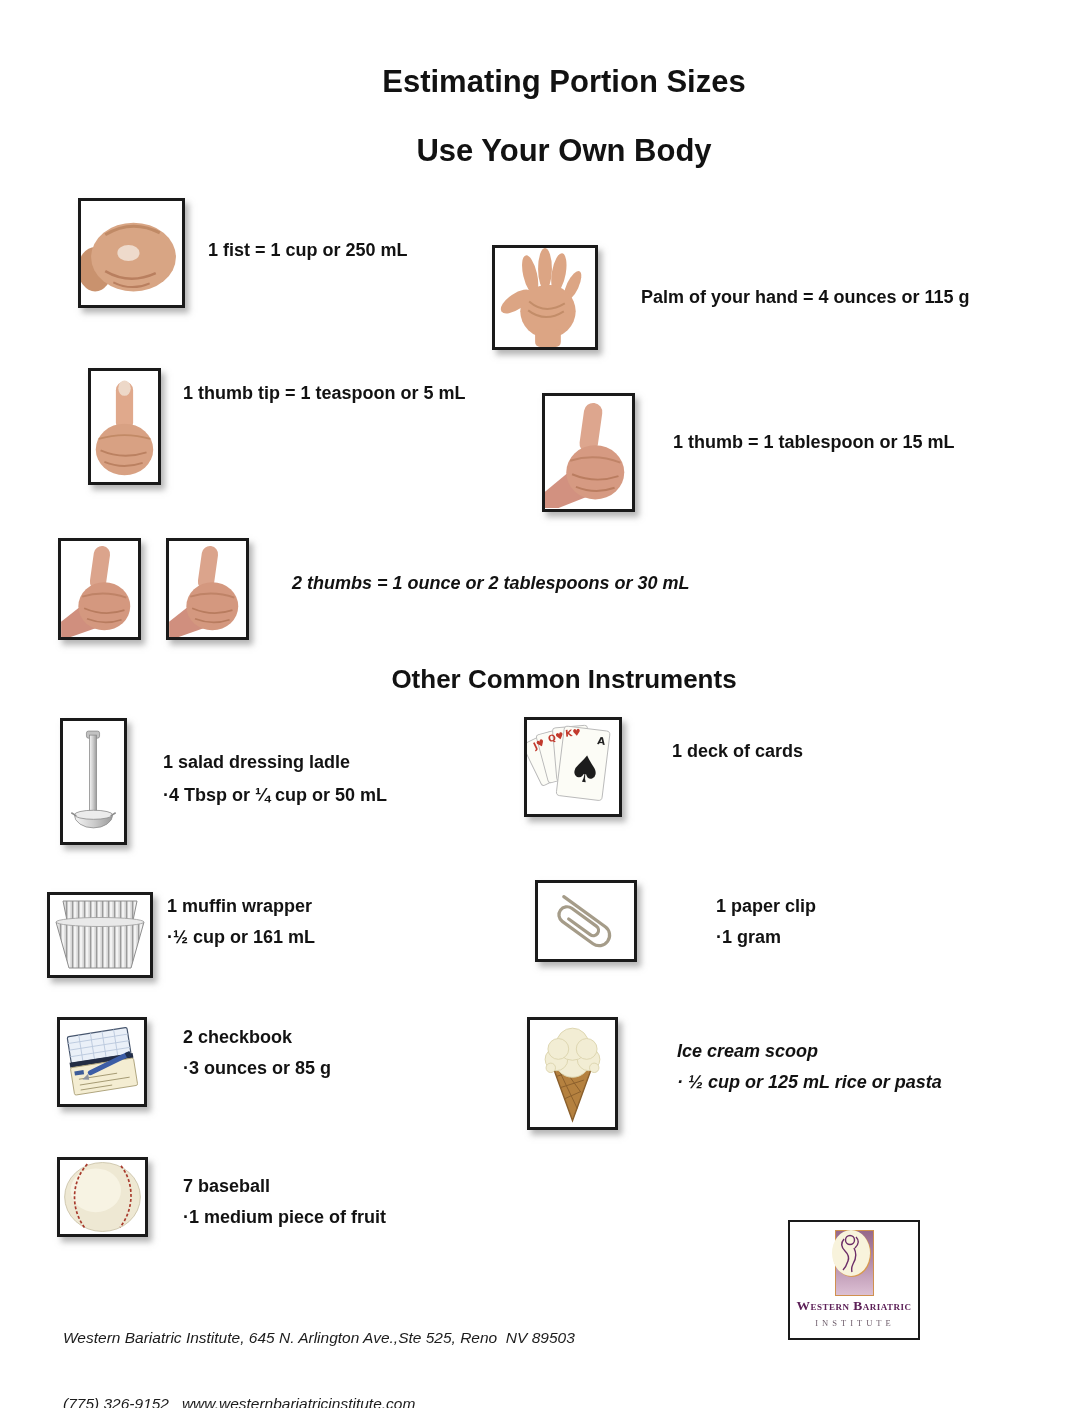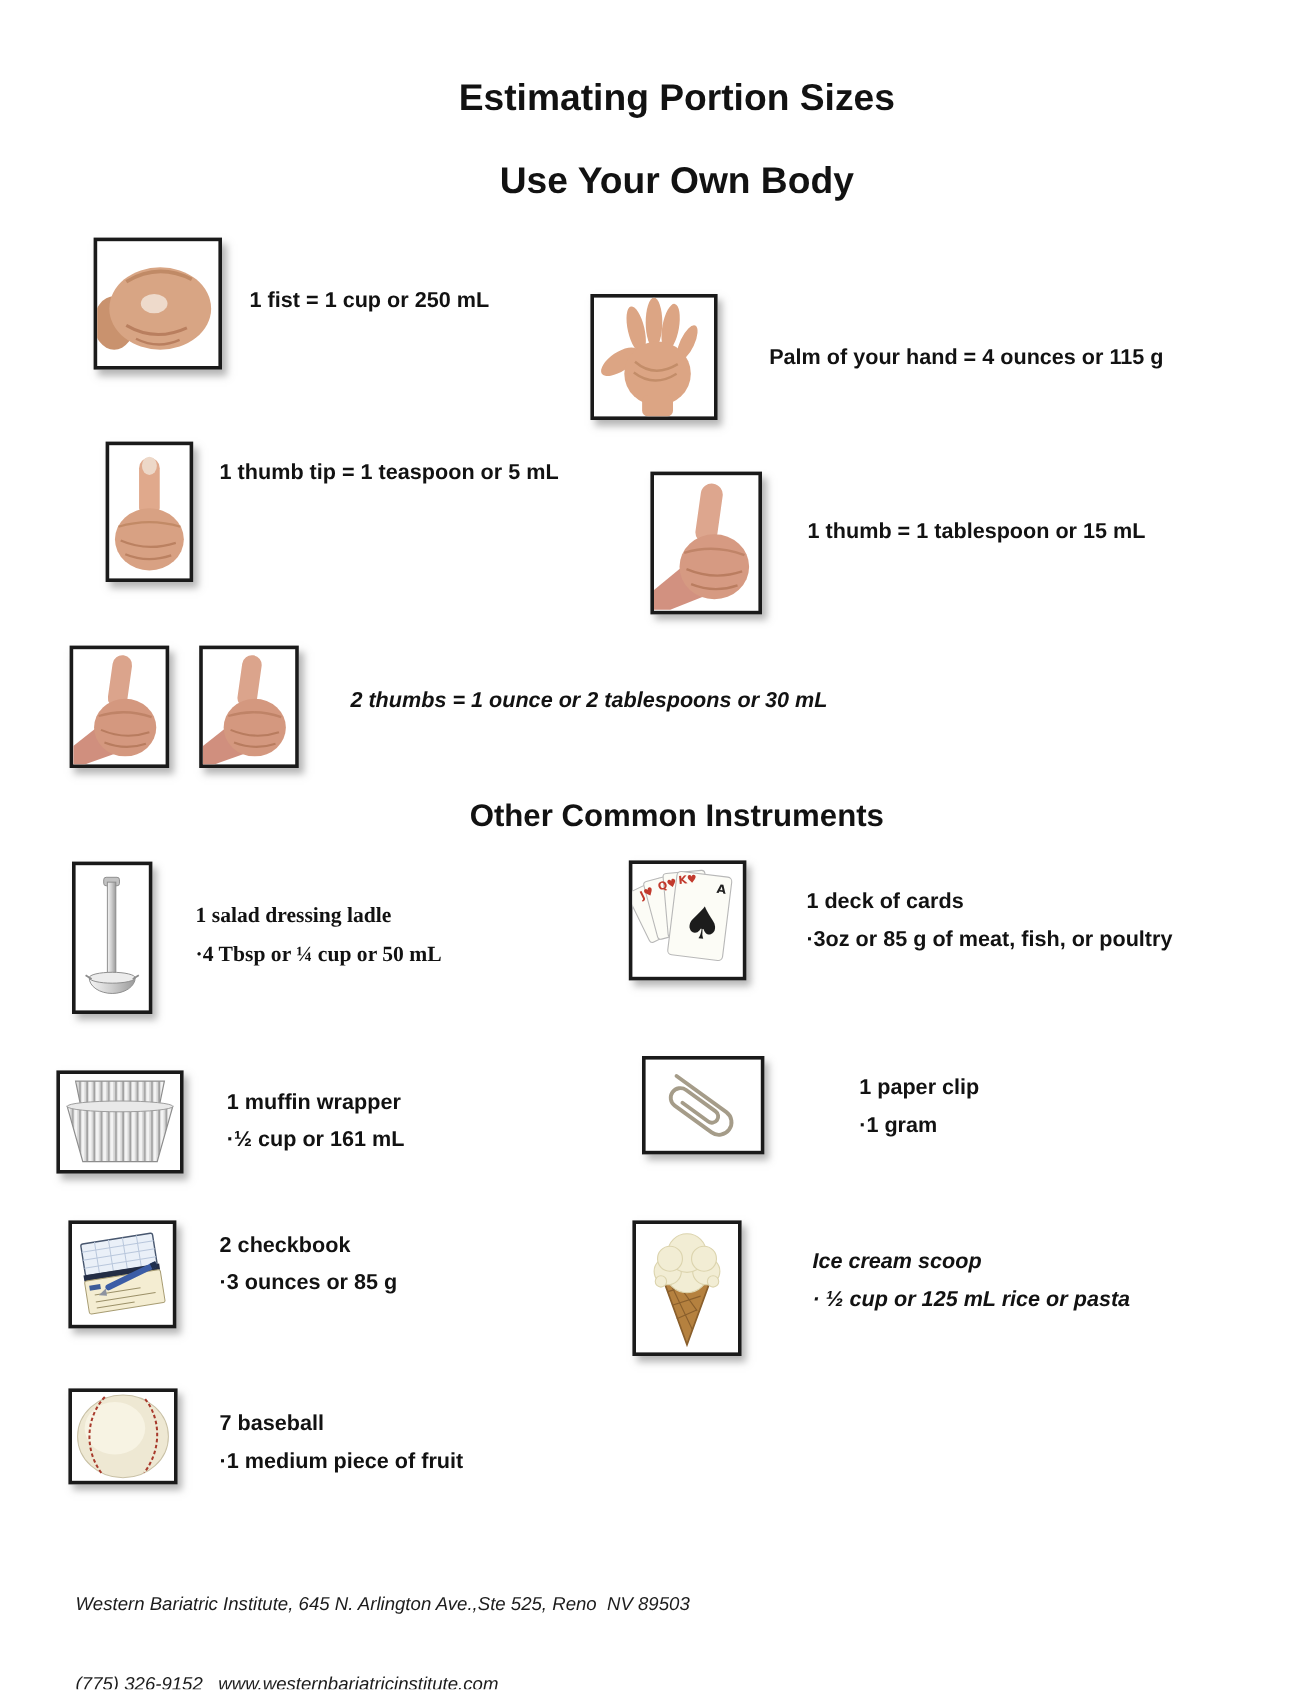--- a/index.html
+++ b/index.html
@@ -12,21 +12,21 @@
   .subtitle{top:133px;font-size:31px;}
   .sec2{top:664px;font-size:26px;}
   .frame{
     position:absolute;background:#ffffff;border:3px solid #1a1a1a;
     box-shadow:4px 5px 6px rgba(110,110,110,0.5);
     display:flex;align-items:center;justify-content:center;box-sizing:border-box;
   }
   .frame svg{width:100%;height:100%;display:block;}
   .label{position:absolute;font-weight:700;font-size:18px;line-height:24px;white-space:nowrap;}
   .item-text{position:absolute;font-weight:700;font-size:18px;line-height:31px;white-space:nowrap;}
-  .item-text.ladle{line-height:33px;font-family:Liberation Serif, serif;}
+  .item-text.ladle{line-height:33px;}
   .footer{
     position:absolute;left:63px;top:1283px;font-style:italic;font-size:15.5px;
     line-height:22px;color:#1c1c1c;white-space:pre-wrap;
   }
   .logo-frame{
     position:absolute;left:788px;top:1220px;width:132px;height:120px;
     border:2px solid #1a1a1a;background:#ffffff;box-sizing:border-box;
   }
   .logo-rect{
     position:absolute;left:45px;top:8px;width:39px;height:66px;
@@ -166,38 +166,37 @@
         <text x="9" y="31" font-size="10" fill="#c23a2d" transform="rotate(-26 9 31)">J♥</text>
         <text x="24" y="23" font-size="10" fill="#c23a2d" transform="rotate(-15 24 23)">Q♥</text>
         <text x="42" y="17" font-size="10" fill="#c23a2d" transform="rotate(-5 42 17)">K♥</text>
         <text x="76" y="25" font-size="11" fill="#222222" transform="rotate(7 76 25)">A</text>
         <text x="46" y="66" font-size="40" fill="#1c1c1c" transform="rotate(7 60 50)">♠</text>
       </g>
     </svg>
   </div>
   <div class="item-text" style="left:672px;top:736px;">
     <div>1 deck of cards</div>
-    <div>·3oz or 85 g of meat, fish, or poultry</div>
   </div>
 
   <div class="frame" style="left:47px;top:892px;width:106px;height:86px;">
     <svg viewBox="0 0 100 80">
       <defs>
         <pattern id="flute" width="6" height="8" patternUnits="userSpaceOnUse">
           <rect width="6" height="8" fill="#d6d6d6"></rect>
           <rect width="2.4" height="8" fill="#f3f3f3"></rect>
           <rect x="4" width="1.2" height="8" fill="#9a9a9a"></rect>
         </pattern>
       </defs>
       <path d="M13,6 H87 L80,40 H20 Z" fill="url(#flute)" stroke="#8d8d8d" stroke-width="1"></path>
       <path d="M6,27 H94 L81,73 H19 Z" fill="url(#flute)" stroke="#8d8d8d" stroke-width="1"></path>
       <ellipse cx="50" cy="27" rx="44" ry="4.5" fill="#e9e9e9" stroke="#9a9a9a" stroke-width="0.8"></ellipse>
     </svg>
   </div>
-  <div class="item-text" style="left:189px;top:891px;margin-top:12px;">
+  <div class="item-text" style="left:167px;top:891px;">
     <div>1 muffin wrapper</div>
     <div>·½ cup or 161 mL</div>
   </div>
 
   <div class="frame" style="left:535px;top:880px;width:102px;height:82px;">
     <svg viewBox="0 0 100 80">
       <g transform="rotate(36 50 40)" fill="none" stroke="#a59c89" stroke-width="3.4" stroke-linecap="round">
         <path d="M16,33 H70 a11,11 0 0 1 0,22 H30 a8.5,8.5 0 0 1 0,-17 H62 a5.5,5.5 0 0 1 0,11 H34"></path>
       </g>
     </svg>
@@ -262,14 +261,27 @@
   <div class="item-text" style="left:183px;top:1171px;">
     <div>7 baseball</div>
     <div>·1 medium piece of fruit</div>
   </div>
 
   <div class="footer">
     <div>Western Bariatric Institute, 645 N. Arlington Ave.,Ste 525, Reno  NV 89503</div>
     <div>(775) 326-9152   www.westernbariatricinstitute.com</div>
   </div>
 
+  <div class="logo-frame">
+    <div class="logo-rect"></div>
+    <div class="logo-oval">
+      <svg viewBox="0 0 38 46">
+        <circle cx="18" cy="10" r="4.5" fill="none" stroke="#6d2e68" stroke-width="1.4"></circle>
+        <path d="M24,7 q5,5 -1,11" fill="none" stroke="#6d2e68" stroke-width="1.4"></path>
+        <path d="M12,9 q-5,6 1,12 q5,5 3,10 q-2,6 -5,9" fill="none" stroke="#6d2e68" stroke-width="1.4"></path>
+        <path d="M22,18 q4,8 -1,16 q-2,4 -1,8" fill="none" stroke="#6d2e68" stroke-width="1.4"></path>
+      </svg>
+    </div>
+    <div class="logo-name">Western Bariatric</div>
+    <div class="logo-inst">INSTITUTE</div>
+  </div>
 
 </div>
 
 </body></html>

